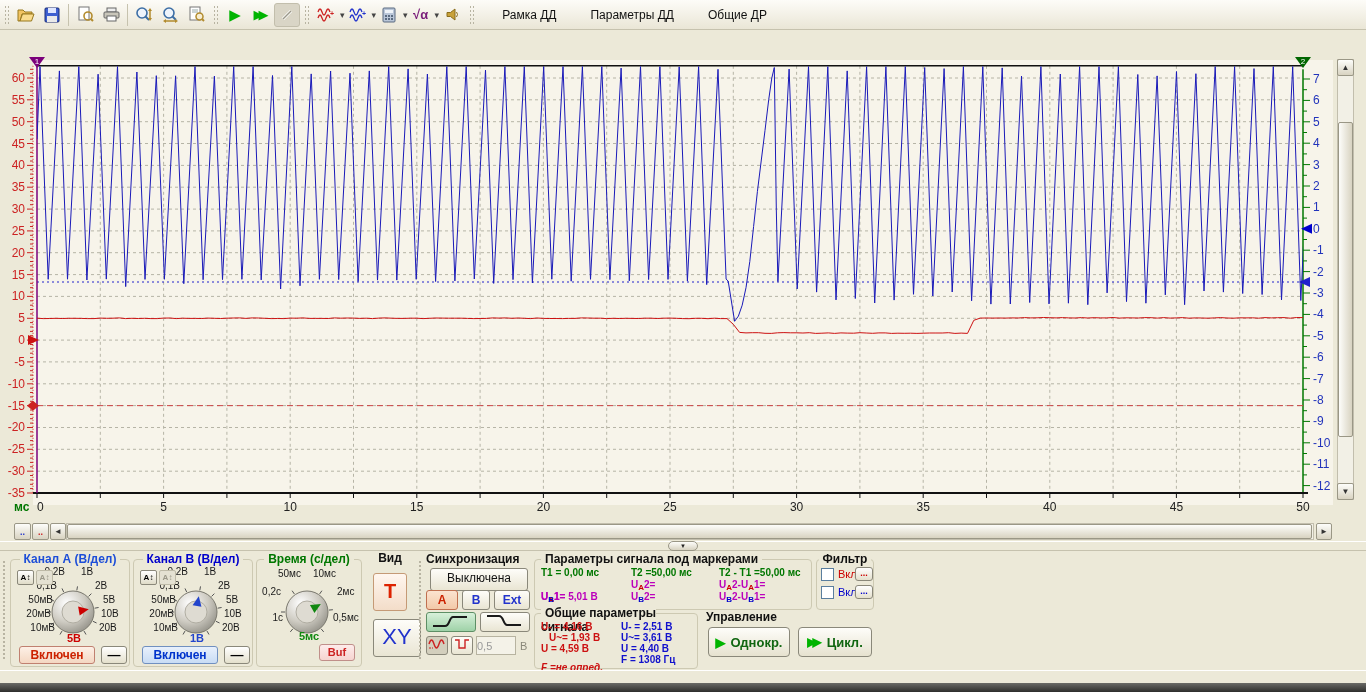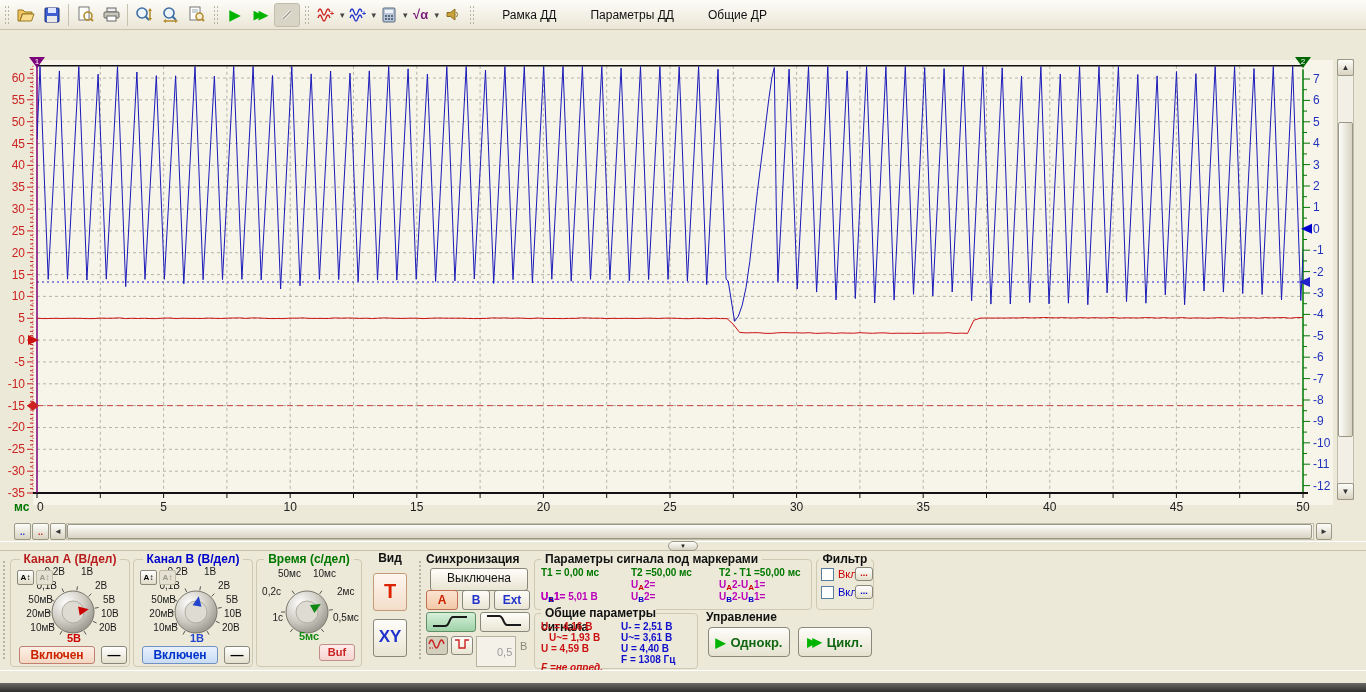--- a/index.html
+++ b/index.html
@@ -324,21 +324,21 @@
   <div class="sb-btn" style="left:1316px; top:523px; width:16px; height:17px;">►</div>
 
   <div id="collapse-bar">
     <div id="collapse-btn">▼</div>
   </div>
 
   <div id="panel">
     <div class="vgrip" style="left:2px;"></div>
 
     <div class="group" style="left:10px; top:7px; width:120px; height:108px;">
-      <div class="legend"><span style="color:#b91c1c;">Канал А (В/дел)</span></div>
+      <div class="legend"><span style="color:#1d4ed8;">Канал А (В/дел)</span></div>
       <div id="knob-a"></div>
       <div class="pwr-btn" style="left:8px; top:86px; width:76px; height:18px; line-height:16px; color:#cc2200; background:linear-gradient(#fdf0e6,#f4d7c2); border:1px solid #c08070;">Включен</div>
       <div class="minus-btn" style="left:90px; top:86px;">—</div>
     <svg width="52" height="52" style="position: absolute; left: 36px; top: 26px;">
           <circle cx="26" cy="26" r="21" fill="url(#knobg)" stroke="#7a786e"></circle>
           <circle cx="26" cy="26" r="11" fill="#dedbd2" stroke="#b0ada2"></circle>
           <line x1="16.702398241704614" y1="6.061228685193697" x2="15.011925194741817" y2="2.4359975370471005" stroke="#555" stroke-width="1"></line>
           <line x1="29.82025990867247" y1="4.334229433731423" x2="30.51485261934019" y2="0.39499842168259036" stroke="#555" stroke-width="1"></line>
           <line x1="6.947441116742347" y1="15.000000000000002" x2="3.4833395016045934" y2="13.000000000000002" stroke="#555" stroke-width="1"></line>
           <line x1="41.55634918610404" y1="10.443650813895957" x2="44.38477631085024" y2="7.615223689149765" stroke="#555" stroke-width="1"></line>
@@ -426,21 +426,21 @@
         <span class="knob-label" style="top: 26px; right: 80px;">0,2с</span>
         <span class="knob-label" style="top: 26px; left: 80px;">2мс</span>
         <span class="knob-label" style="top: 52px; right: 78px;">1с</span>
         <span class="knob-label" style="top: 52px; left: 76px;">0,5мс</span>
         <span class="knob-sel" style="left: 42px; top: 70px; color: rgb(17, 136, 17);">5мс</span>
       </div>
 
     <div class="group" style="left:368px; top:7px; width:44px; height:108px; border:none;">
       <div class="legend"><span style="color:#111;">Вид</span></div>
       <div class="flat-btn" style="left:5px; top:14px; width:34px; height:38px; font-size:20px; font-weight:bold; color:#dd2200; line-height:34px; background:linear-gradient(#fff6ef,#f3ddc9); border-color:#c59a76;">T</div>
-      <div class="flat-btn" style="left:5px; top:60px; width:34px; height:38px; font-size:17px; font-weight:bold; color:#2233cc; line-height:34px;">XY</div>
+      <div class="flat-btn" style="left:5px; top:60px; width:48px; height:38px; font-size:22px; font-weight:normal; color:#2233cc; line-height:34px;">XY</div>
     </div>
 
     <div class="vgrip" style="left:418px;"></div>
 
     <div style="position:absolute; left:426px; top:0px; width:106px; height:115px;">
       <div style="position:absolute; left:0px; top:0px; font-size:12px; font-weight:bold; color:#111;">Синхронизация</div>
       <div class="flat-btn" style="left:4px; top:16px; width:98px; height:23px; line-height:18px;">Выключена</div>
       <div id="sync-src"></div>
       <div class="flat-btn" style="left:0px; top:60px; width:50px; height:20px; background:linear-gradient(#d7f0da,#9fd2a8); border-color:#5e8f66;">
         <svg width="44" height="16" viewBox="0 0 44 16">
@@ -456,21 +456,21 @@
         <svg width="18" height="14" viewBox="0 0 18 14">
             <path d="M1 7 q2.5 -8 5 0 t5 0 t5 0" stroke="#cc2222" fill="none" stroke-width="1.4"></path>
             <path d="M1 11 h4" stroke="#cc2222" stroke-width="1" stroke-dasharray="2,1"></path>
           </svg>
       </div>
       <div class="flat-btn" style="left:25px; top:84px; width:22px; height:19px;">
         <svg width="18" height="14" viewBox="0 0 18 14">
             <path d="M2 3 h4 v8 h6 v-8 h4" stroke="#cc2222" fill="none" stroke-width="1.4"></path>
           </svg>
       </div>
-      <input style="position: absolute; left: 50px; top: 84px; width: 40px; height: 31px; font-size: 11px; color: rgb(153, 153, 153); background: rgb(244, 242, 232); border: 1px solid rgb(183, 179, 160); padding-left: 20px;" disabled="" value="0,5">
+      <input style="position: absolute; left: 50px; top: 84px; width: 40px; height: 19px; font-size: 11px; color: rgb(153, 153, 153); background: rgb(244, 242, 232); border: 1px solid rgb(183, 179, 160); padding-left: 0;" disabled="" value="0,5">
       <span style="position:absolute; left:94px; top:88px; font-size:11px; color:#8a887a;">В</span>
     <div class="src-btn" style="left: 0px; top: 38px; width: 32px; height: 20px; line-height: 18px; color: rgb(204, 34, 0); background: linear-gradient(rgb(251, 227, 208), rgb(242, 201, 168)); border-color: rgb(192, 112, 80);">А</div>
         <div class="src-btn" style="left: 36px; top: 38px; width: 28px; height: 20px; line-height: 18px; color: rgb(34, 51, 204);">В</div>
         <div class="src-btn" style="left: 68px; top: 38px; width: 36px; height: 20px; line-height: 18px; color: rgb(34, 51, 204);">Ext</div>
       </div>
 
     <div class="group" style="left:534px; top:7px; width:278px; height:51px;">
       <div class="legend left"><span style="color:#111;">Параметры сигнала под маркерами</span></div>
       <div id="marker-params-body">
           <div class="param-line" style="left: 6px; top: 7px; color: rgb(0, 119, 0);">T1 = 0,00 мс</div>

